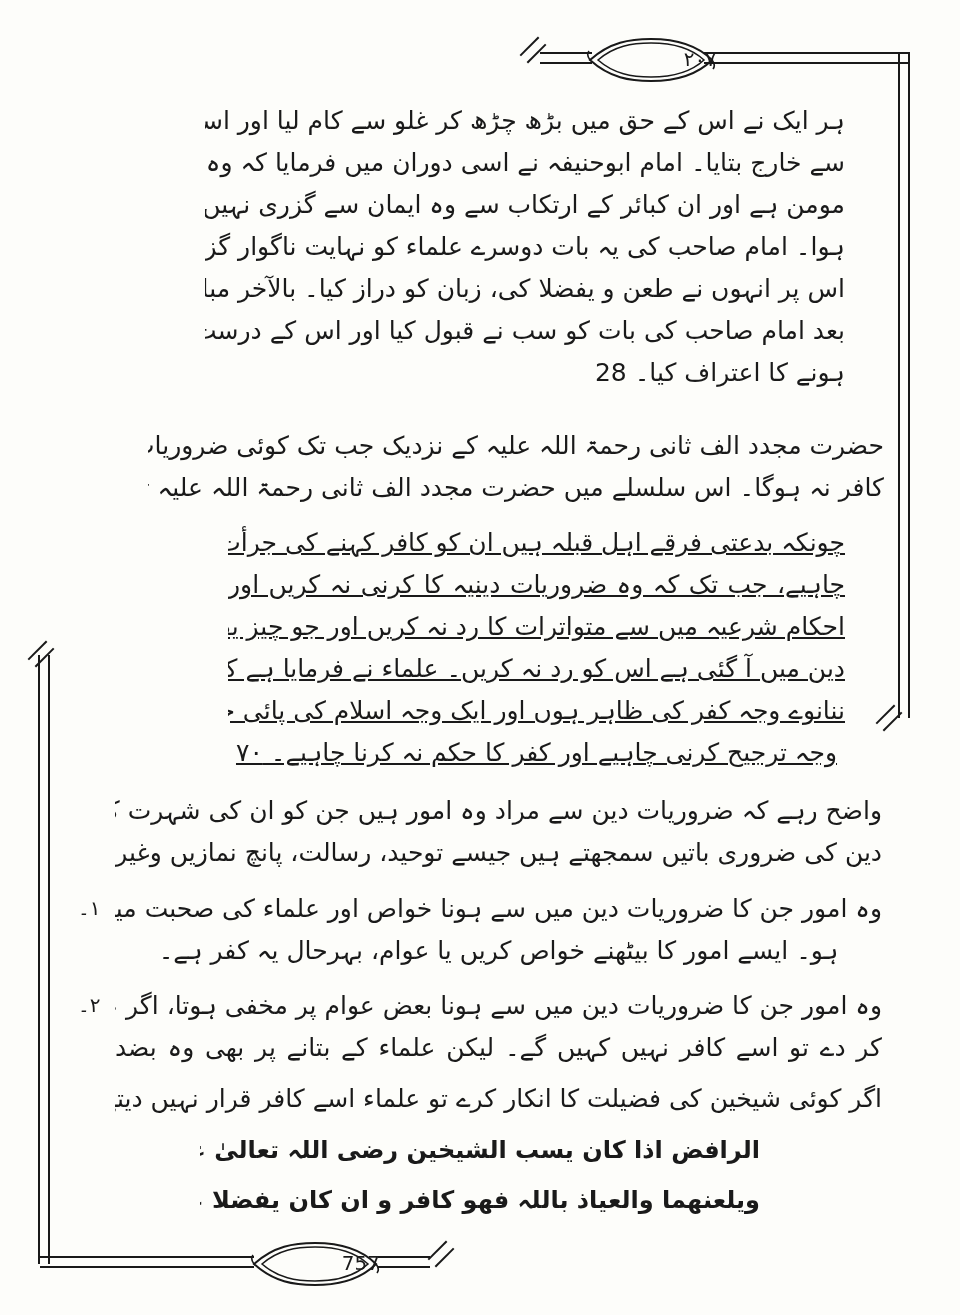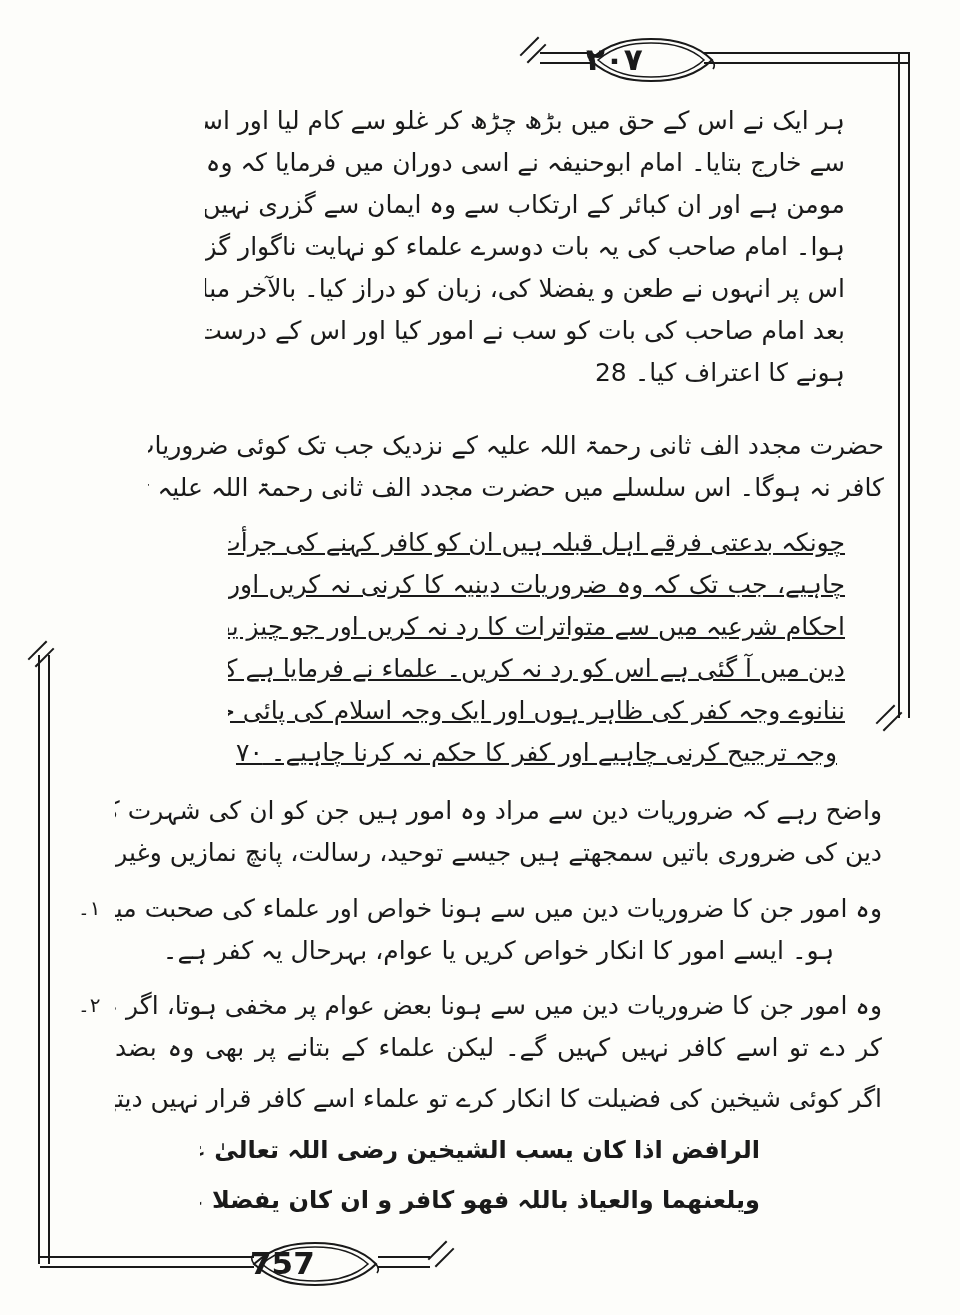--- a/index.html
+++ b/index.html
@@ -55,24 +55,24 @@
     width: 8px;
     border-left: 2px solid #191919;
     border-right: 2px solid #191919;
   }
   .tick { transform: rotate(-45deg); }
   .cartouche { position: absolute; width: 130px; height: 52px; }
   .cartouche svg { position: absolute; inset: 0; }
   .cartouche .num {
     position: absolute;
     inset: 0;
-    text-align: left;
+    text-align: right;
     line-height: 50px;
-    font-size: 31px;
-    font-weight: bold;
+    font-size: 20px;
+    font-weight: normal;
     direction: rtl;
   }
 </style>
 </head>
 <body>
 
 <div class="page">
 
   <div class="dl-h" style="top:52px; left:540px; width:52px;"></div>
   <div class="dl-h tick" style="top:44px; left:520px; width:26px;"></div>
@@ -103,21 +103,21 @@
     </svg>
     <span class="num">757</span>
   </div>
 
   <div class="block" style="top:100px; left:205px; width:640px;">
     <div class="line">ہر ایک نے اس کے حق میں بڑھ چڑھ کر غلو سے کام لیا اور اسے ایمان</div>
     <div class="line">سے خارج بتایا۔ امام ابوحنیفہ نے اسی دوران میں فرمایا کہ وہ شخص</div>
     <div class="line">مومن ہے اور ان کبائر کے ارتکاب سے وہ ایمان سے گزری نہیں</div>
     <div class="line">ہوا۔ امام صاحب کی یہ بات دوسرے علماء کو نہایت ناگوار گزری اور</div>
     <div class="line">اس پر انہوں نے طعن و یفضلا کی، زبان کو دراز کیا۔ بالآخر مباحثہ کے</div>
-    <div class="line">بعد امام صاحب کی بات کو سب نے امور کیا اور اس کے درست</div>
+    <div class="line">بعد امام صاحب کی بات کو سب نے قبول کیا اور اس کے درست</div>
     <div class="line last-right">ہونے کا اعتراف کیا۔ 28</div>
   </div>
 
   <div class="block" style="top:425px; left:148px; width:736px;">
     <div class="line">حضرت مجدد الف ثانی رحمۃ اللہ علیہ کے نزدیک جب تک کوئی ضروریات دین کا انکار نہ کرے گا وہ</div>
     <div class="line">کافر نہ ہوگا۔ اس سلسلے میں حضرت مجدد الف ثانی رحمۃ اللہ علیہ تصریح فرماتے ہیں :</div>
   </div>
 
   <div class="block" style="top:522px; left:228px; width:617px;text-decoration:underline;">
     <div class="line">چونکہ بدعتی فرقے اہل قبلہ ہیں ان کو کافر کہنے کی جرأت نہیں کرنی</div>
@@ -129,21 +129,21 @@
   </div>
 
   <div class="block" style="top:790px; left:115px; width:767px;">
     <div class="line">واضح رہے کہ ضروریات دین سے مراد وہ امور ہیں جن کو ان کی شہرت کی وجہ سے عوام خواص سب ہی</div>
     <div class="line">دین کی ضروری باتیں سمجھتے ہیں جیسے توحید، رسالت، پانچ نمازیں وغیرہ، ان کی دو اقسام ہیں :</div>
   </div>
 
   <span class="list-marker" style="top:896px; left:78px;">۱۔</span>
   <div class="block" style="top:888px; left:115px; width:767px;">
     <div class="line">وہ امور جن کا ضروریات دین میں سے ہونا خواص اور علماء کی صحبت میں بیٹھنے والے عوام کو معلوم</div>
-    <div class="line center-last">ہو۔ ایسے امور کا انکار خواص کریں یا عوام، بہرحال یہ کفر ہے۔</div>
+    <div class="line center-last">ہو۔ ایسے امور کا بیٹھنے خواص کریں یا عوام، بہرحال یہ کفر ہے۔</div>
   </div>
 
   <span class="list-marker" style="top:993px; left:78px;">۲۔</span>
   <div class="block" style="top:985px; left:115px; width:767px;">
     <div class="line">وہ امور جن کا ضروریات دین میں سے ہونا بعض عوام پر مخفی ہوتا، اگر عوام میں سے کوئی ان کا انکار</div>
     <div class="line center-last">کر دے تو اسے کافر نہیں کہیں گے۔ لیکن علماء کے بتانے پر بھی وہ بضد رہے تو کافر ہے۔ ۷۱</div>
   </div>
 
   <div class="block" style="top:1078px; left:115px; width:767px;">
     <div class="line">اگر کوئی شیخین کی فضیلت کا انکار کرے تو علماء اسے کافر قرار نہیں دیتے۔ فتاویٰ عالمگیری میں ہے :</div>

